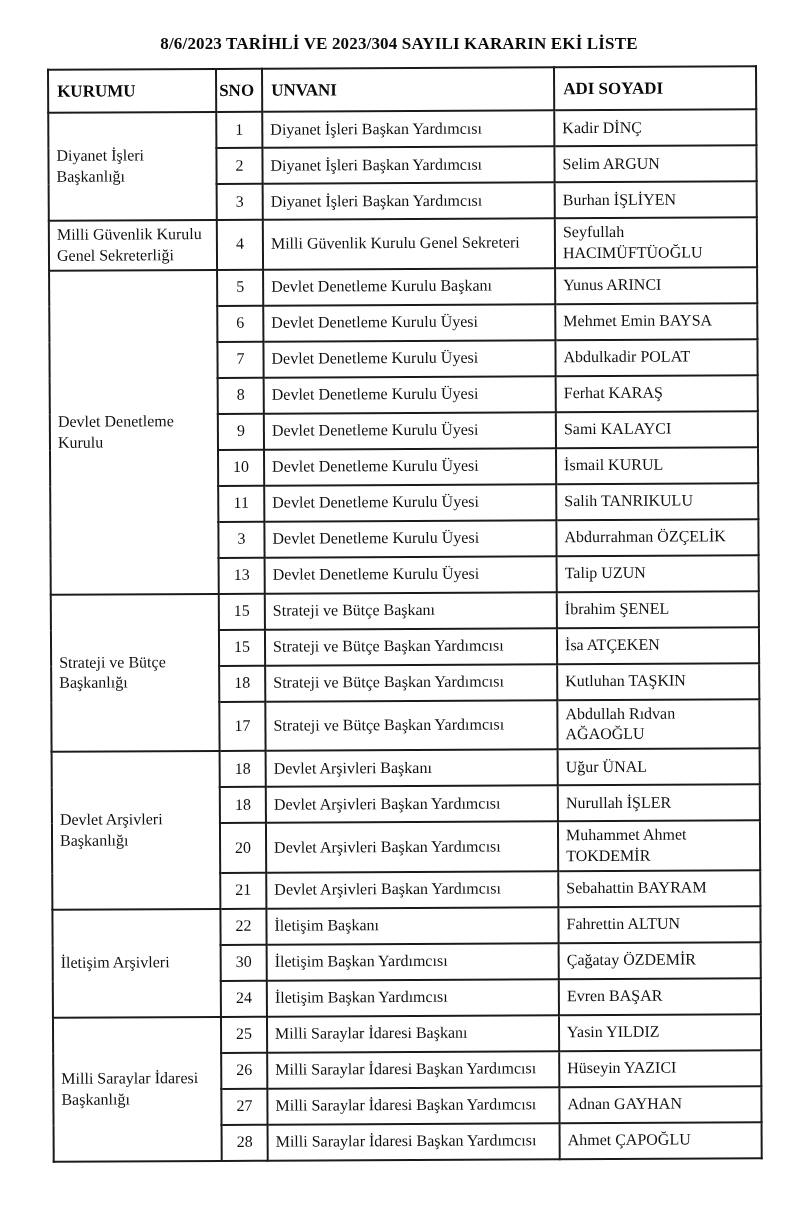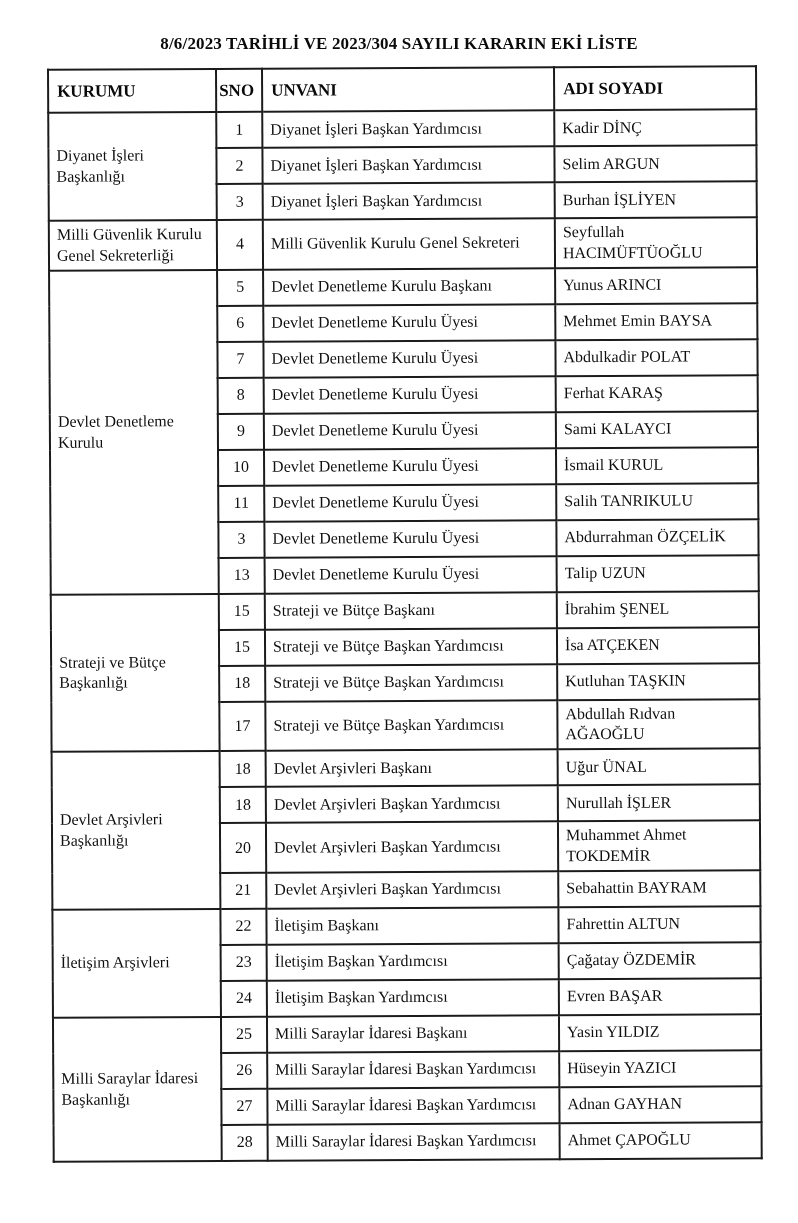--- a/index.html
+++ b/index.html
@@ -215,21 +215,21 @@
           <td class="unvan">Devlet Arşivleri Başkan Yardımcısı</td>
           <td class="name">Sebahattin BAYRAM</td>
         </tr>
         <tr class="data-row">
           <td class="kurum" rowspan="3">İletişim Arşivleri</td>
           <td class="sno">22</td>
           <td class="unvan">İletişim Başkanı</td>
           <td class="name">Fahrettin ALTUN</td>
         </tr>
         <tr class="data-row">
-          <td class="sno">23</td>
+          <td class="sno">30</td>
           <td class="unvan">İletişim Başkan Yardımcısı</td>
           <td class="name">Çağatay ÖZDEMİR</td>
         </tr>
         <tr class="data-row">
           <td class="sno">24</td>
           <td class="unvan">İletişim Başkan Yardımcısı</td>
           <td class="name">Evren BAŞAR</td>
         </tr>
         <tr class="data-row">
           <td class="kurum" rowspan="4">Milli Saraylar İdaresi

